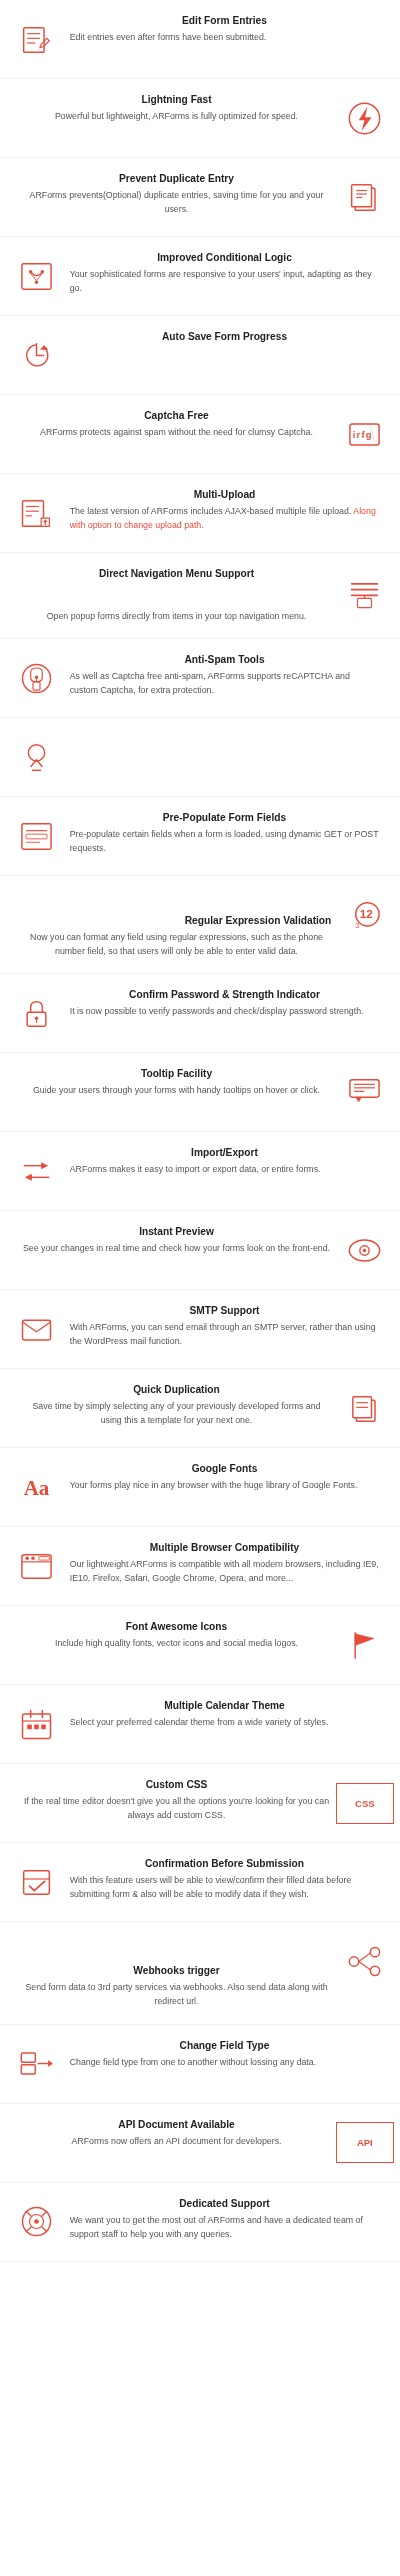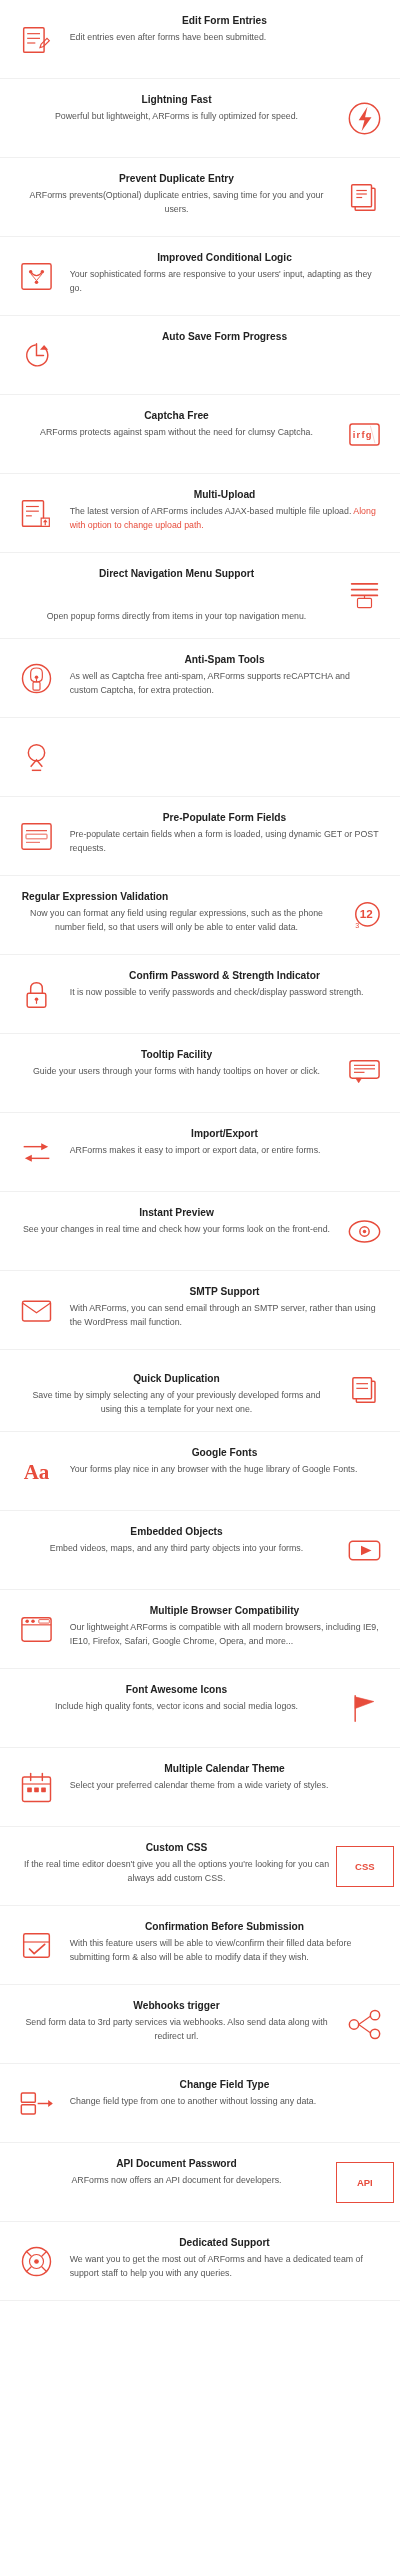--- a/index.html
+++ b/index.html
@@ -210,21 +210,21 @@
       <line x1="12" y1="40" x2="36" y2="40" stroke="#e74c3c" stroke-width="1.5"></line>
     </svg>
       </div>
       <div class="feature-text">
         <h3 style="text-align: center;">Pre-Populate Form Fields</h3>
         <p style="text-align: left;">Pre-populate certain fields when a form is loaded, using dynamic GET or POST requests.</p>
       </div>
     </div>
     <div class="feature-item">
       <div class="feature-text">
-        <h3 style="text-align: left;">Regular Expression Validation</h3>
+        <h3 style="text-align: right; margin-top: 24px;">Regular Expression Validation</h3>
         <p style="text-align: center;">Now you can format any field using regular expressions, such as the phone number field, so that users will only be able to enter valid data.</p>
       </div>
       <div class="feature-icon">
         <svg viewBox="0 0 60 60" fill="none" xmlns="http://www.w3.org/2000/svg">
       <circle cx="35" cy="28" r="20" stroke="#e74c3c" stroke-width="2.5" fill="none"></circle>
       <text x="22" y="34" font-size="20" fill="#e74c3c" font-family="Arial" font-weight="bold">12</text>
       <text x="14" y="52" font-size="12" fill="#e74c3c" font-family="Arial">3</text>
     </svg>
       </div>
     </div>
@@ -291,53 +291,41 @@
       <polyline points="6,17 30,34 54,17" stroke="#e74c3c" stroke-width="2" fill="none"></polyline>
     </svg>
       </div>
       <div class="feature-text">
         <h3 style="text-align: center;">SMTP Support</h3>
         <p style="text-align: left;">With ARForms, you can send email through an SMTP server, rather than using the WordPress mail function.</p>
       </div>
     </div>
     <div class="feature-item">
       <div class="feature-text">
-        <h3 style="text-align: center; margin-top: 8px;">Quick Duplication</h3>
+        <h3 style="text-align: center;">Quick Duplication</h3>
         <p style="text-align: center;">Save time by simply selecting any of your previously developed forms and using this a template for your next one.</p>
       </div>
       <div class="feature-icon">
         <svg viewBox="0 0 60 60" fill="none" xmlns="http://www.w3.org/2000/svg">
       <rect x="16" y="16" width="32" height="36" rx="2" stroke="#e74c3c" stroke-width="2.5" fill="none"></rect>
       <rect x="10" y="10" width="32" height="36" rx="2" stroke="#e74c3c" stroke-width="2.5" fill="white"></rect>
       <line x1="16" y1="20" x2="36" y2="20" stroke="#e74c3c" stroke-width="2"></line>
       <line x1="16" y1="28" x2="36" y2="28" stroke="#e74c3c" stroke-width="2"></line>
     </svg>
       </div>
     </div>
     <div class="feature-item">
       <div class="feature-icon">
         <svg viewBox="0 0 60 60" fill="none" xmlns="http://www.w3.org/2000/svg">
       <text x="8" y="42" font-size="36" fill="#e74c3c" font-family="serif" font-weight="bold">Aa</text>
     </svg>
       </div>
       <div class="feature-text">
         <h3 style="text-align: center;">Google Fonts</h3>
         <p style="text-align: left;">Your forms play nice in any browser with the huge library of Google Fonts.</p>
-      </div>
-    </div>
-    <div class="feature-item">
-      <div class="feature-text">
-        <h3 style="text-align: center;">Embedded Objects</h3>
-        <p style="text-align: center;">Embed videos, maps, and any third party objects into your forms.</p>
-      </div>
-      <div class="feature-icon">
-        <svg viewBox="0 0 60 60" fill="none" xmlns="http://www.w3.org/2000/svg">
-      <rect x="4" y="14" width="52" height="32" rx="6" stroke="#e74c3c" stroke-width="2.5" fill="none"></rect>
-      <polygon points="24,22 24,38 42,30" fill="#e74c3c"></polygon>
-    </svg>
       </div>
     </div>
     <div class="feature-item">
       <div class="feature-icon">
         <svg viewBox="0 0 60 60" fill="none" xmlns="http://www.w3.org/2000/svg">
       <rect x="5" y="10" width="50" height="40" rx="4" stroke="#e74c3c" stroke-width="2.5" fill="none"></rect>
       <line x1="5" y1="22" x2="55" y2="22" stroke="#e74c3c" stroke-width="2"></line>
       <circle cx="14" cy="16" r="3" fill="#e74c3c"></circle>
       <circle cx="24" cy="16" r="3" fill="#e74c3c"></circle>
       <rect x="34" y="13" width="18" height="6" rx="1" stroke="#e74c3c" stroke-width="1.5" fill="none"></rect>
@@ -396,21 +384,21 @@
       <polyline points="18,36 26,44 44,28" stroke="#e74c3c" stroke-width="3" fill="none" stroke-linecap="round" stroke-linejoin="round"></polyline>
     </svg>
       </div>
       <div class="feature-text">
         <h3 style="text-align: center;">Confirmation Before Submission</h3>
         <p style="text-align: left;">With this feature users will be able to view/confirm their filled data before submitting form &amp; also will be able to modify data if they wish.</p>
       </div>
     </div>
     <div class="feature-item">
       <div class="feature-text">
-        <h3 style="text-align: center;">Webhooks trigger</h3>
+        <h3 style="text-align: center; margin-top: 28px;">Webhooks trigger</h3>
         <p style="text-align: center;">Send form data to 3rd party services via webhooks. Also send data along with redirect url.</p>
       </div>
       <div class="feature-icon">
         <svg viewBox="0 0 60 60" fill="none" xmlns="http://www.w3.org/2000/svg">
       <circle cx="12" cy="30" r="8" stroke="#e74c3c" stroke-width="2.5" fill="none"></circle>
       <circle cx="48" cy="14" r="8" stroke="#e74c3c" stroke-width="2.5" fill="none"></circle>
       <circle cx="48" cy="46" r="8" stroke="#e74c3c" stroke-width="2.5" fill="none"></circle>
       <line x1="20" y1="30" x2="40" y2="16" stroke="#e74c3c" stroke-width="2"></line>
       <line x1="20" y1="30" x2="40" y2="44" stroke="#e74c3c" stroke-width="2"></line>
     </svg>
@@ -425,21 +413,21 @@
       <polygon points="50,24 58,30 50,36" fill="#e74c3c"></polygon>
     </svg>
       </div>
       <div class="feature-text">
         <h3 style="text-align: center;">Change Field Type</h3>
         <p style="text-align: left;">Change field type from one to another without lossing any data.</p>
       </div>
     </div>
     <div class="feature-item">
       <div class="feature-text">
-        <h3 style="text-align: center;">API Document Password</h3>
+        <h3 style="text-align: center;">API Document Available</h3>
         <p style="text-align: center;">ARForms now offers an API document for developers.</p>
       </div>
       <div class="feature-icon">
         <div class="icon-box">
           <span style="color:#e74c3c;font-weight:bold;font-size:9.5px;text-align:right;">API</span>
         </div>
       </div>
     </div>
     <div class="feature-item">
       <div class="feature-icon">

